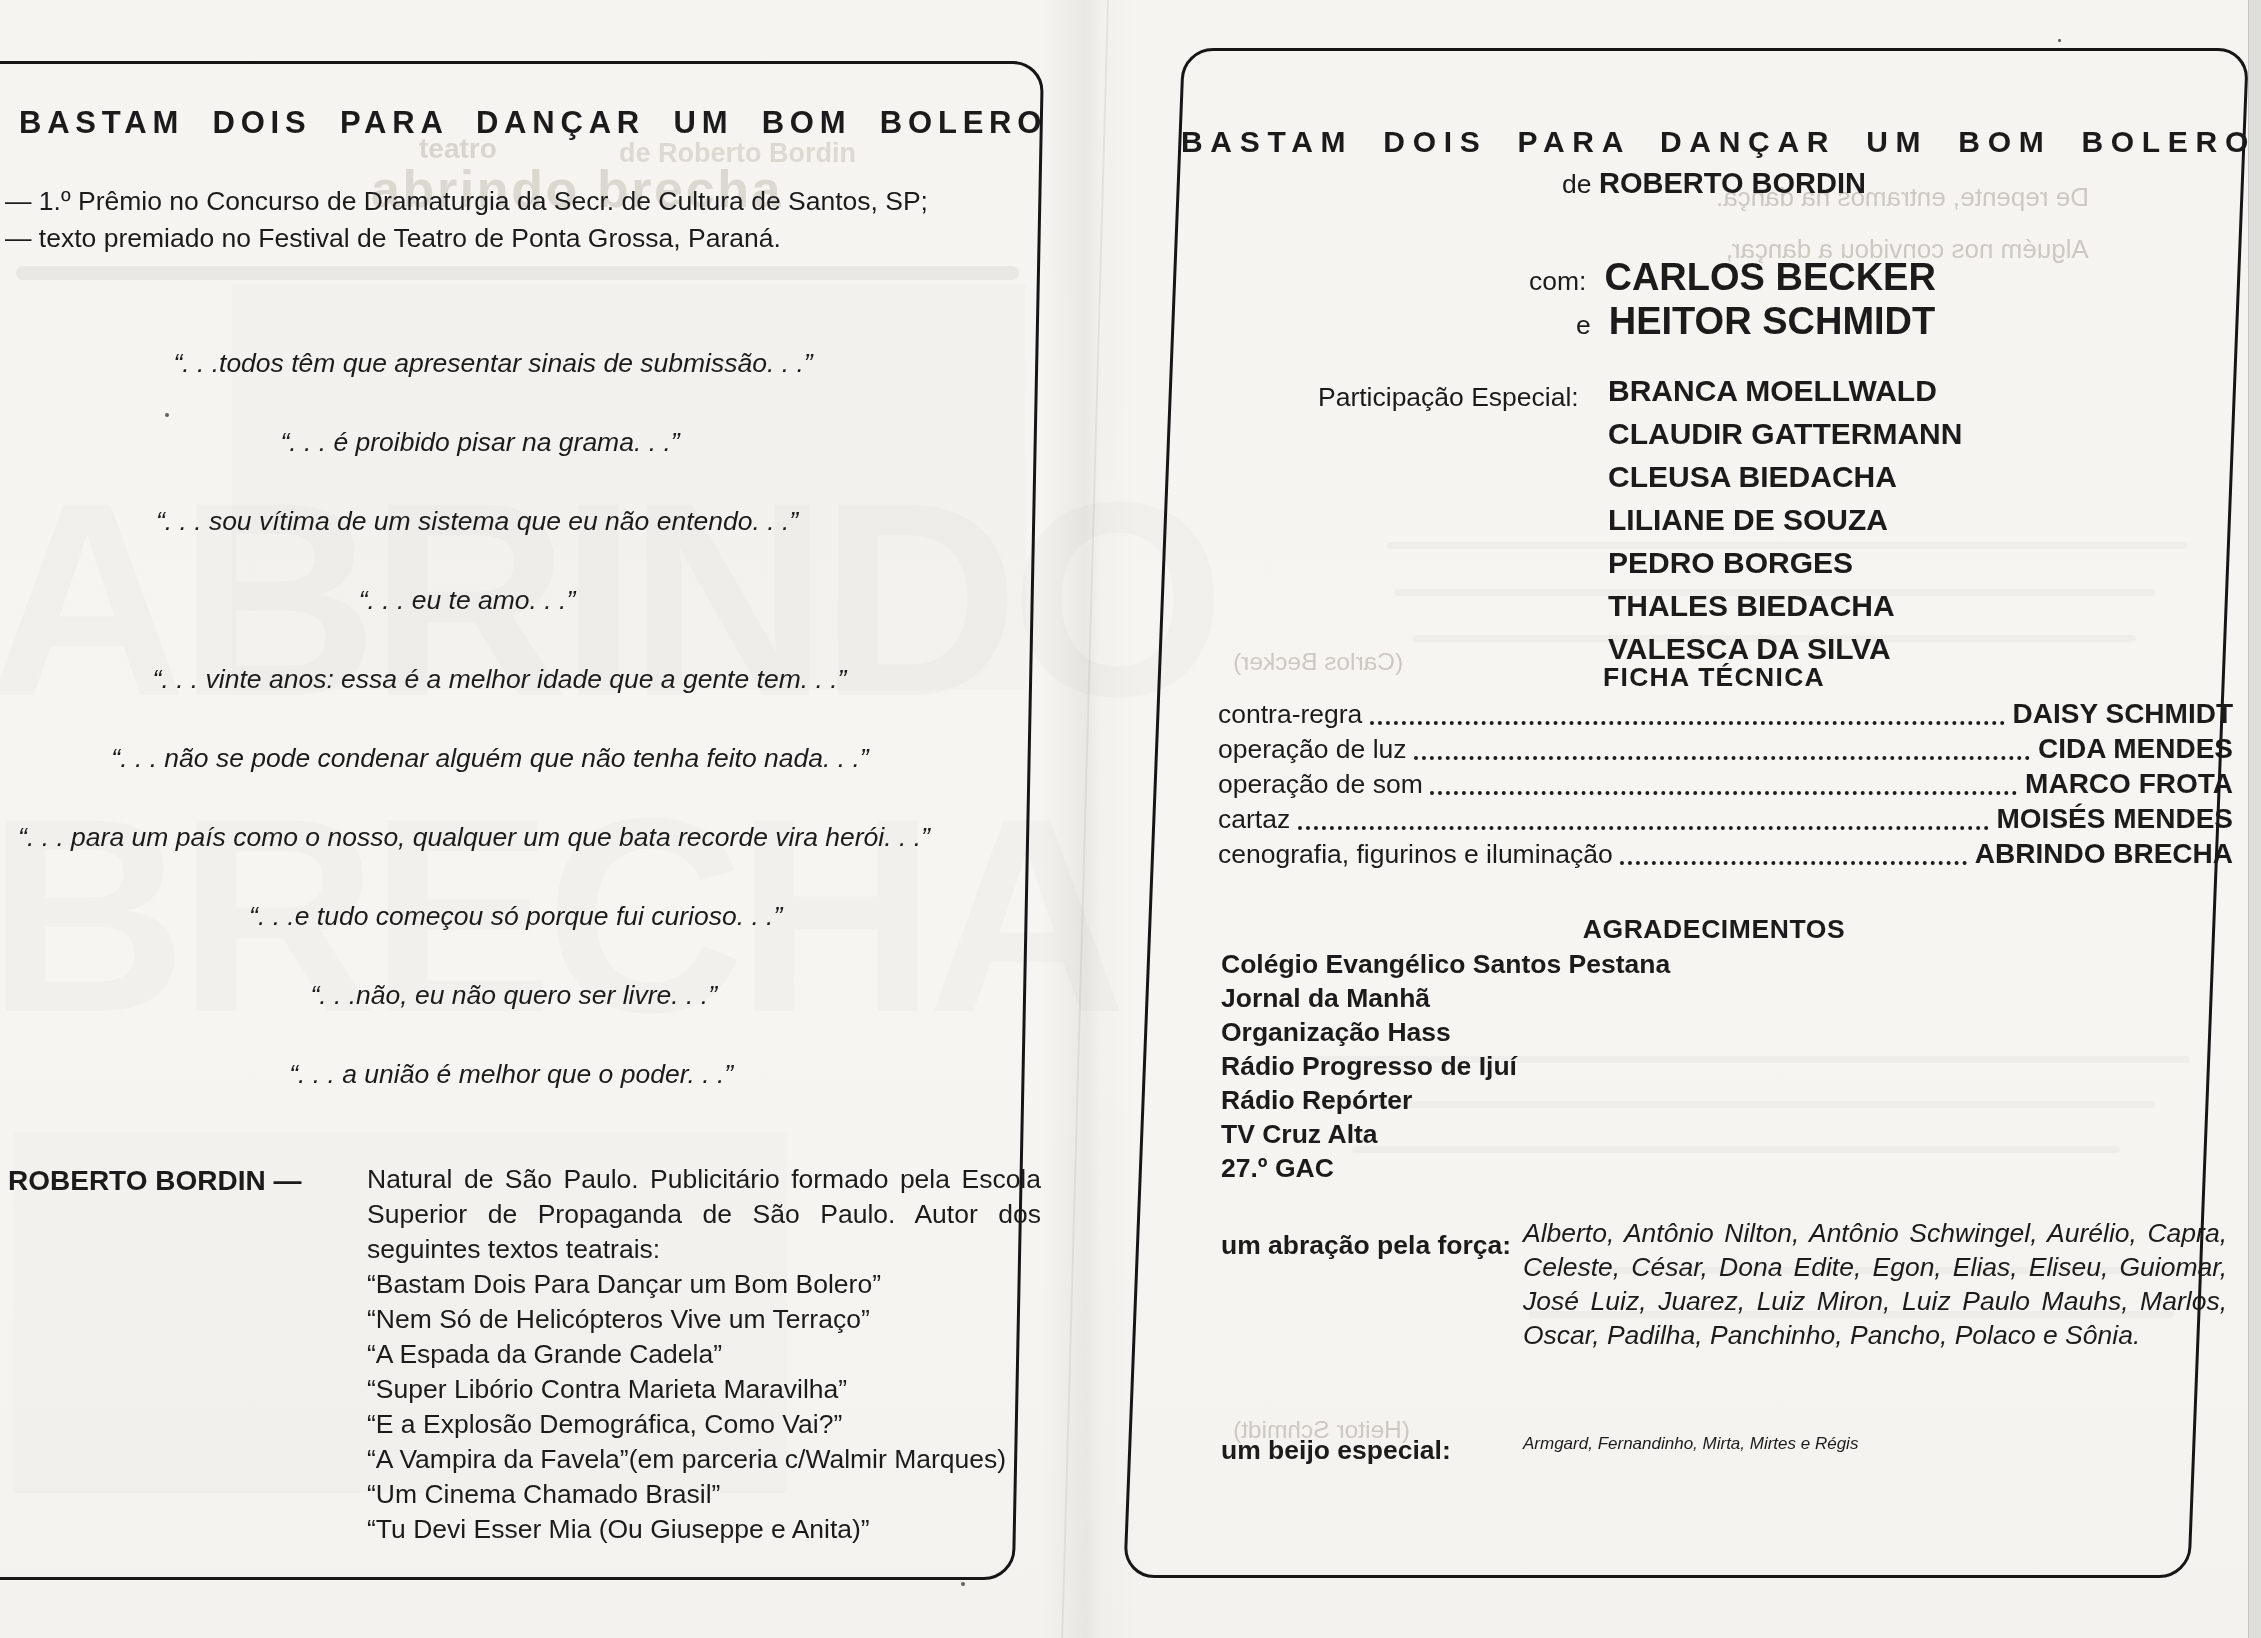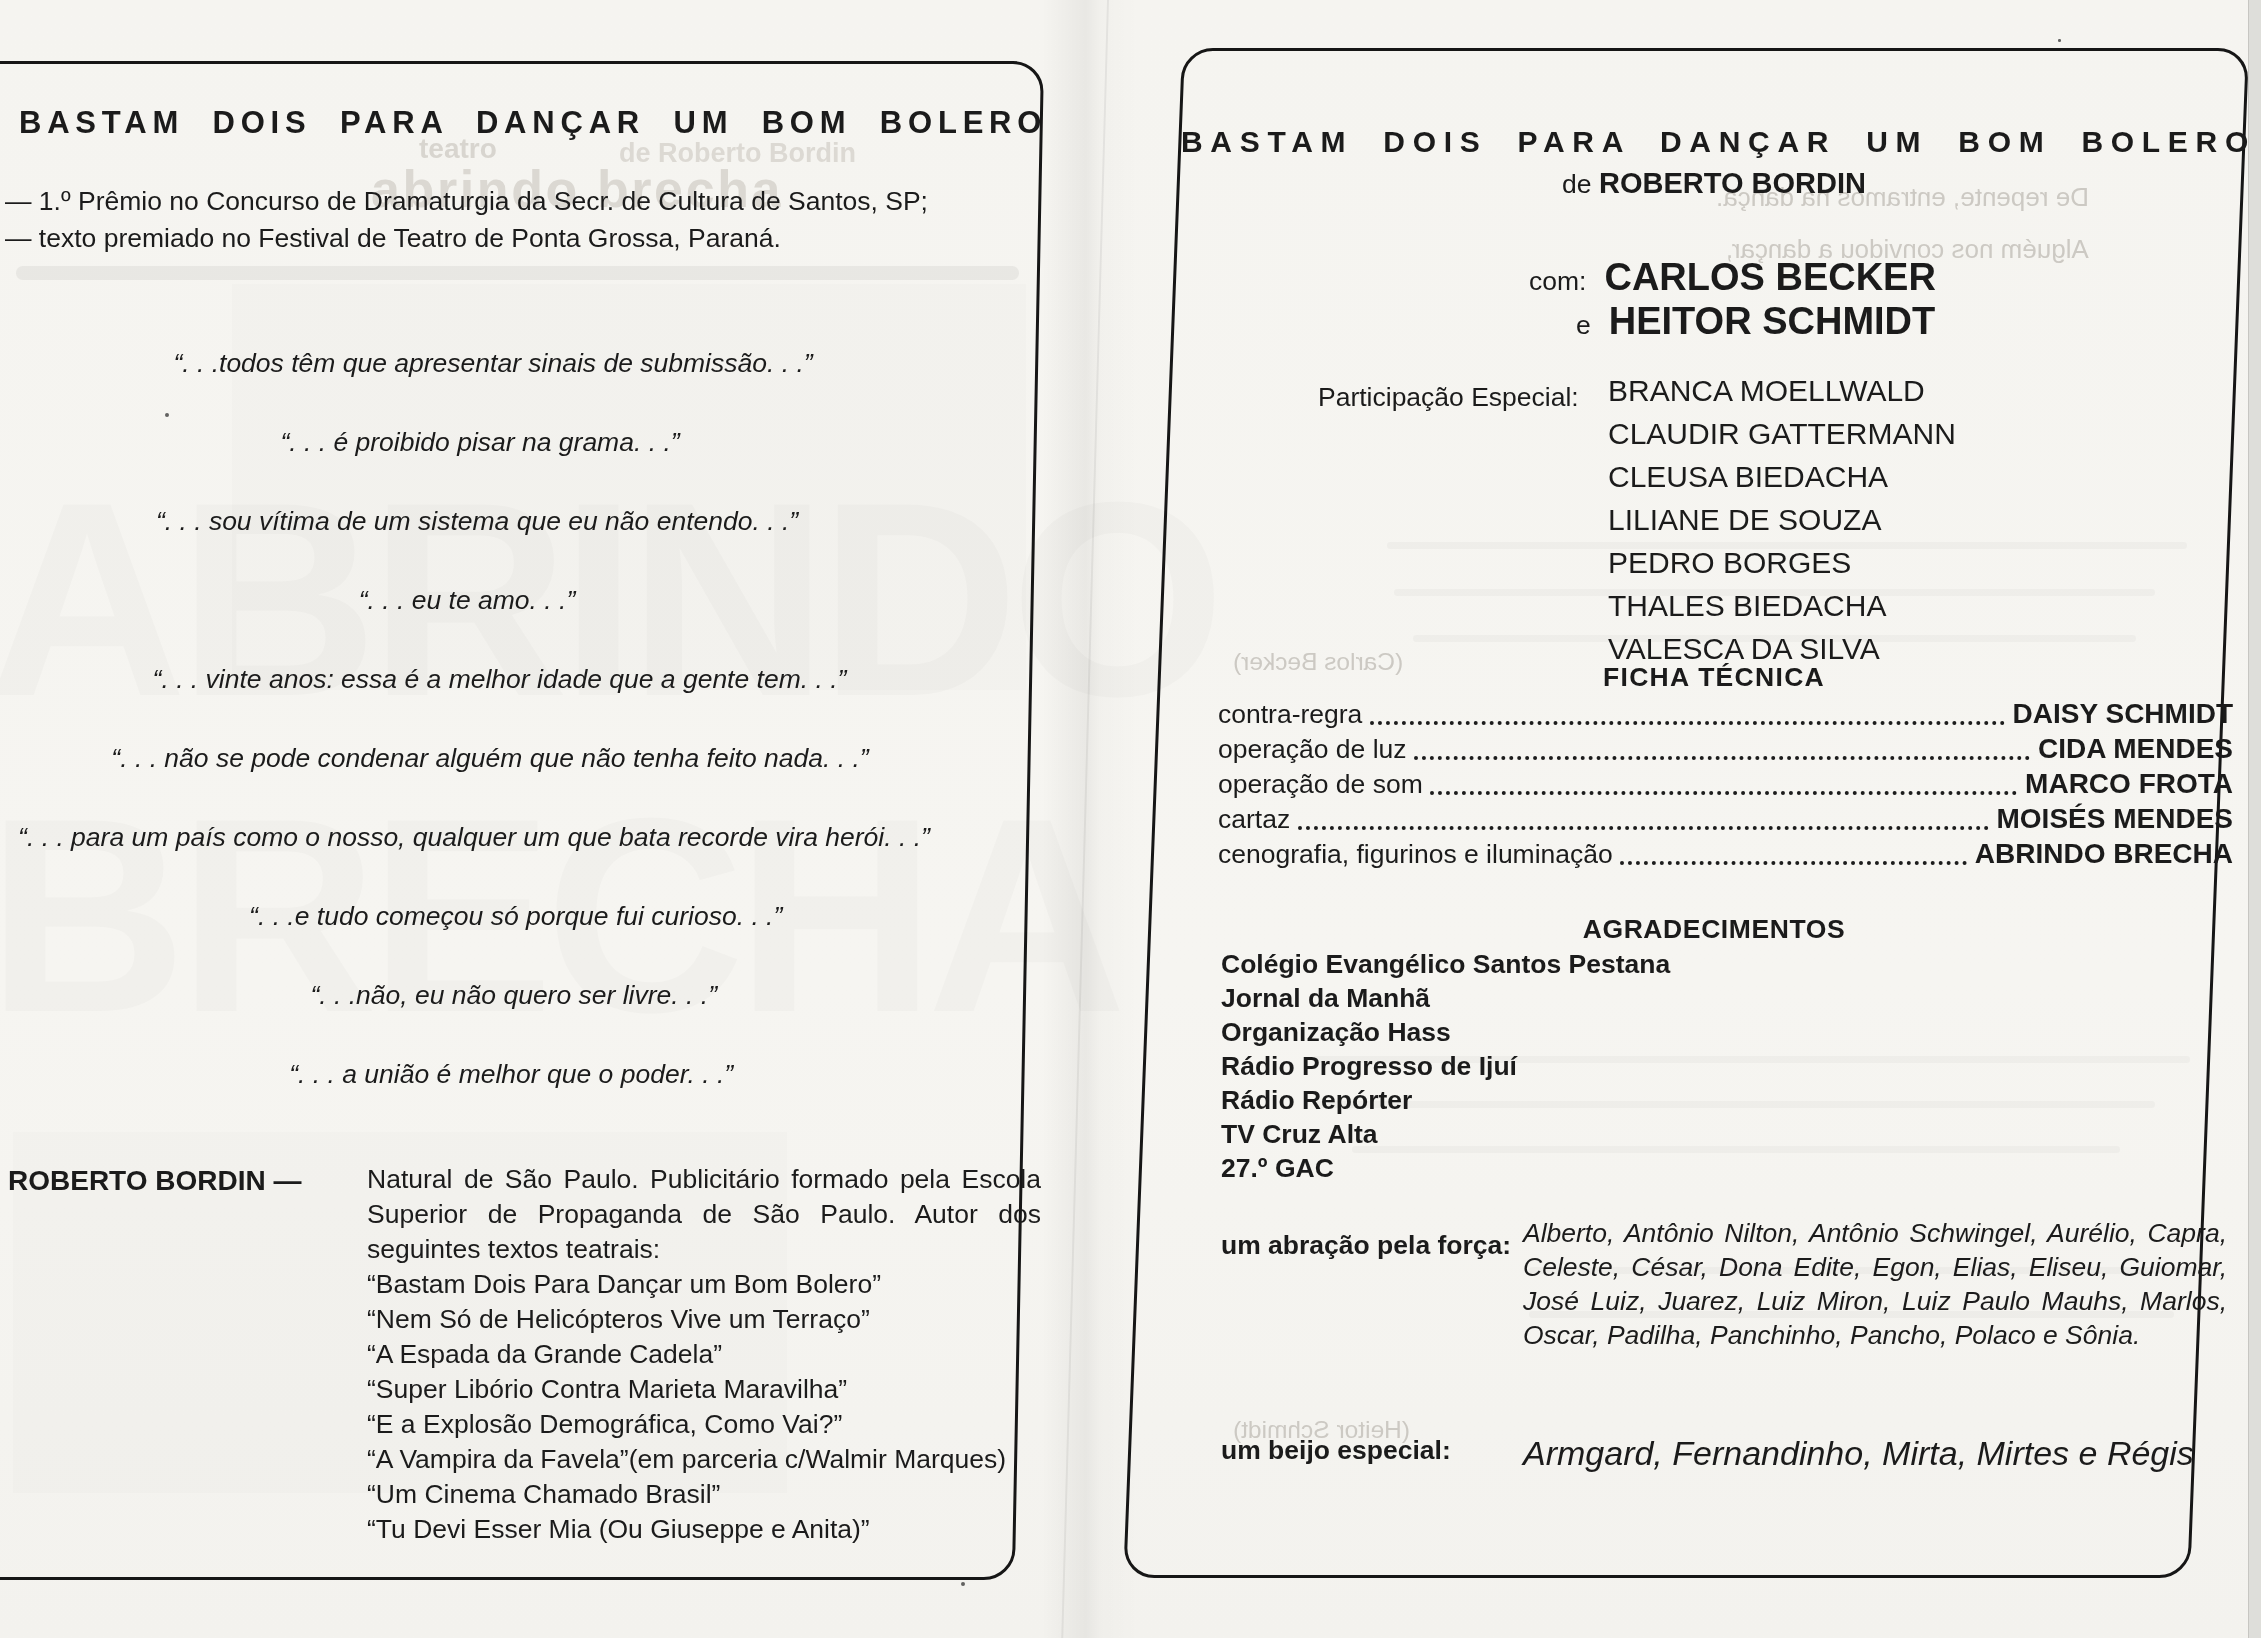--- a/index.html
+++ b/index.html
@@ -48,34 +48,34 @@
   .rp-title{left:0;top:77px;width:1066px;text-align:center;font-weight:bold;font-size:30px;letter-spacing:7.7px;word-spacing:14px;white-space:nowrap;}
   .rp-byline{left:0;top:119px;width:1066px;text-align:center;font-size:26.5px;white-space:nowrap;}
   .rp-byline b{font-size:29px;}
   .cast-row{display:flex;align-items:baseline;gap:18px;white-space:nowrap;}
   .cast-label{font-size:26.5px;}
   .cast-name{font-weight:bold;font-size:38px;}
   .cast1{left:348px;top:208px;}
   .cast2{left:395px;top:252px;}
   .rp-special-label{left:137px;top:334px;font-size:26.5px;white-space:nowrap;}
   .rp-special{left:427px;top:326px;}
-  .rp-special div{height:43px;font-weight:normal;font-size:30px;white-space:nowrap;}
+  .rp-special div{height:43px;font-weight:bold;font-size:30px;white-space:nowrap;}
   .rp-ficha-title{left:0;top:614px;width:1066px;text-align:center;font-weight:bold;font-size:26.5px;letter-spacing:1.3px;}
   .rp-ficha{left:37px;top:650px;width:1015px;}
   .frow{display:flex;align-items:baseline;height:35px;}
   .frole{font-size:26.5px;white-space:nowrap;}
   .fdots{flex:1;border-bottom:4.5px dotted #1c1c1c;margin:0 7.7px;align-self:flex-end;height:0;margin-bottom:7.7px;}
   .fname{font-weight:bold;font-size:28px;white-space:nowrap;}
   .rp-thanks-title{left:0;top:866px;width:1066px;text-align:center;font-weight:bold;font-size:26.5px;letter-spacing:0.6px;}
   .rp-thanks{left:40px;top:901px;}
   .rp-thanks div{height:34px;font-weight:bold;font-size:26.5px;white-space:nowrap;}
   .rp-hug-label{left:40px;top:1182px;font-weight:bold;font-size:26.5px;white-space:nowrap;}
   .rp-hug{left:342px;top:1168px;width:704px;font-style:italic;font-size:26.5px;line-height:34px;text-align:justify;}
   .rp-kiss-label{left:40px;top:1387px;font-weight:bold;font-size:26.5px;white-space:nowrap;}
-  .rp-kiss{left:342px;top:1386px;font-style:italic;font-size:34px;white-space:nowrap;}
+  .rp-kiss{left:342px;top:1386px;font-style:italic;font-size:17px;white-space:nowrap;}
   
   .ghost{position:absolute;color:#ccc9c3;white-space:nowrap;transform:scaleX(-1);}
   .ghost-fw{position:absolute;color:#d8d5cf;white-space:nowrap;}
   .g-teatro{left:445px;top:72px;font-weight:bold;font-size:28px;}
   .g-brecha{left:397px;top:98px;font-weight:bold;font-size:52px;letter-spacing:2.6px;color:#dbd8d2;}
   .g-rbordin{left:645px;top:77px;font-weight:bold;font-size:27px;color:#dcd9d3;}
   .g-r1{left:535px;top:134px;font-size:26px;}
   .g-r2{left:545px;top:186px;font-size:26px;}
   .g-sig1{left:52px;top:600px;font-size:24.5px;}
   .g-sig2{left:52px;top:1368px;font-size:24.5px;}

